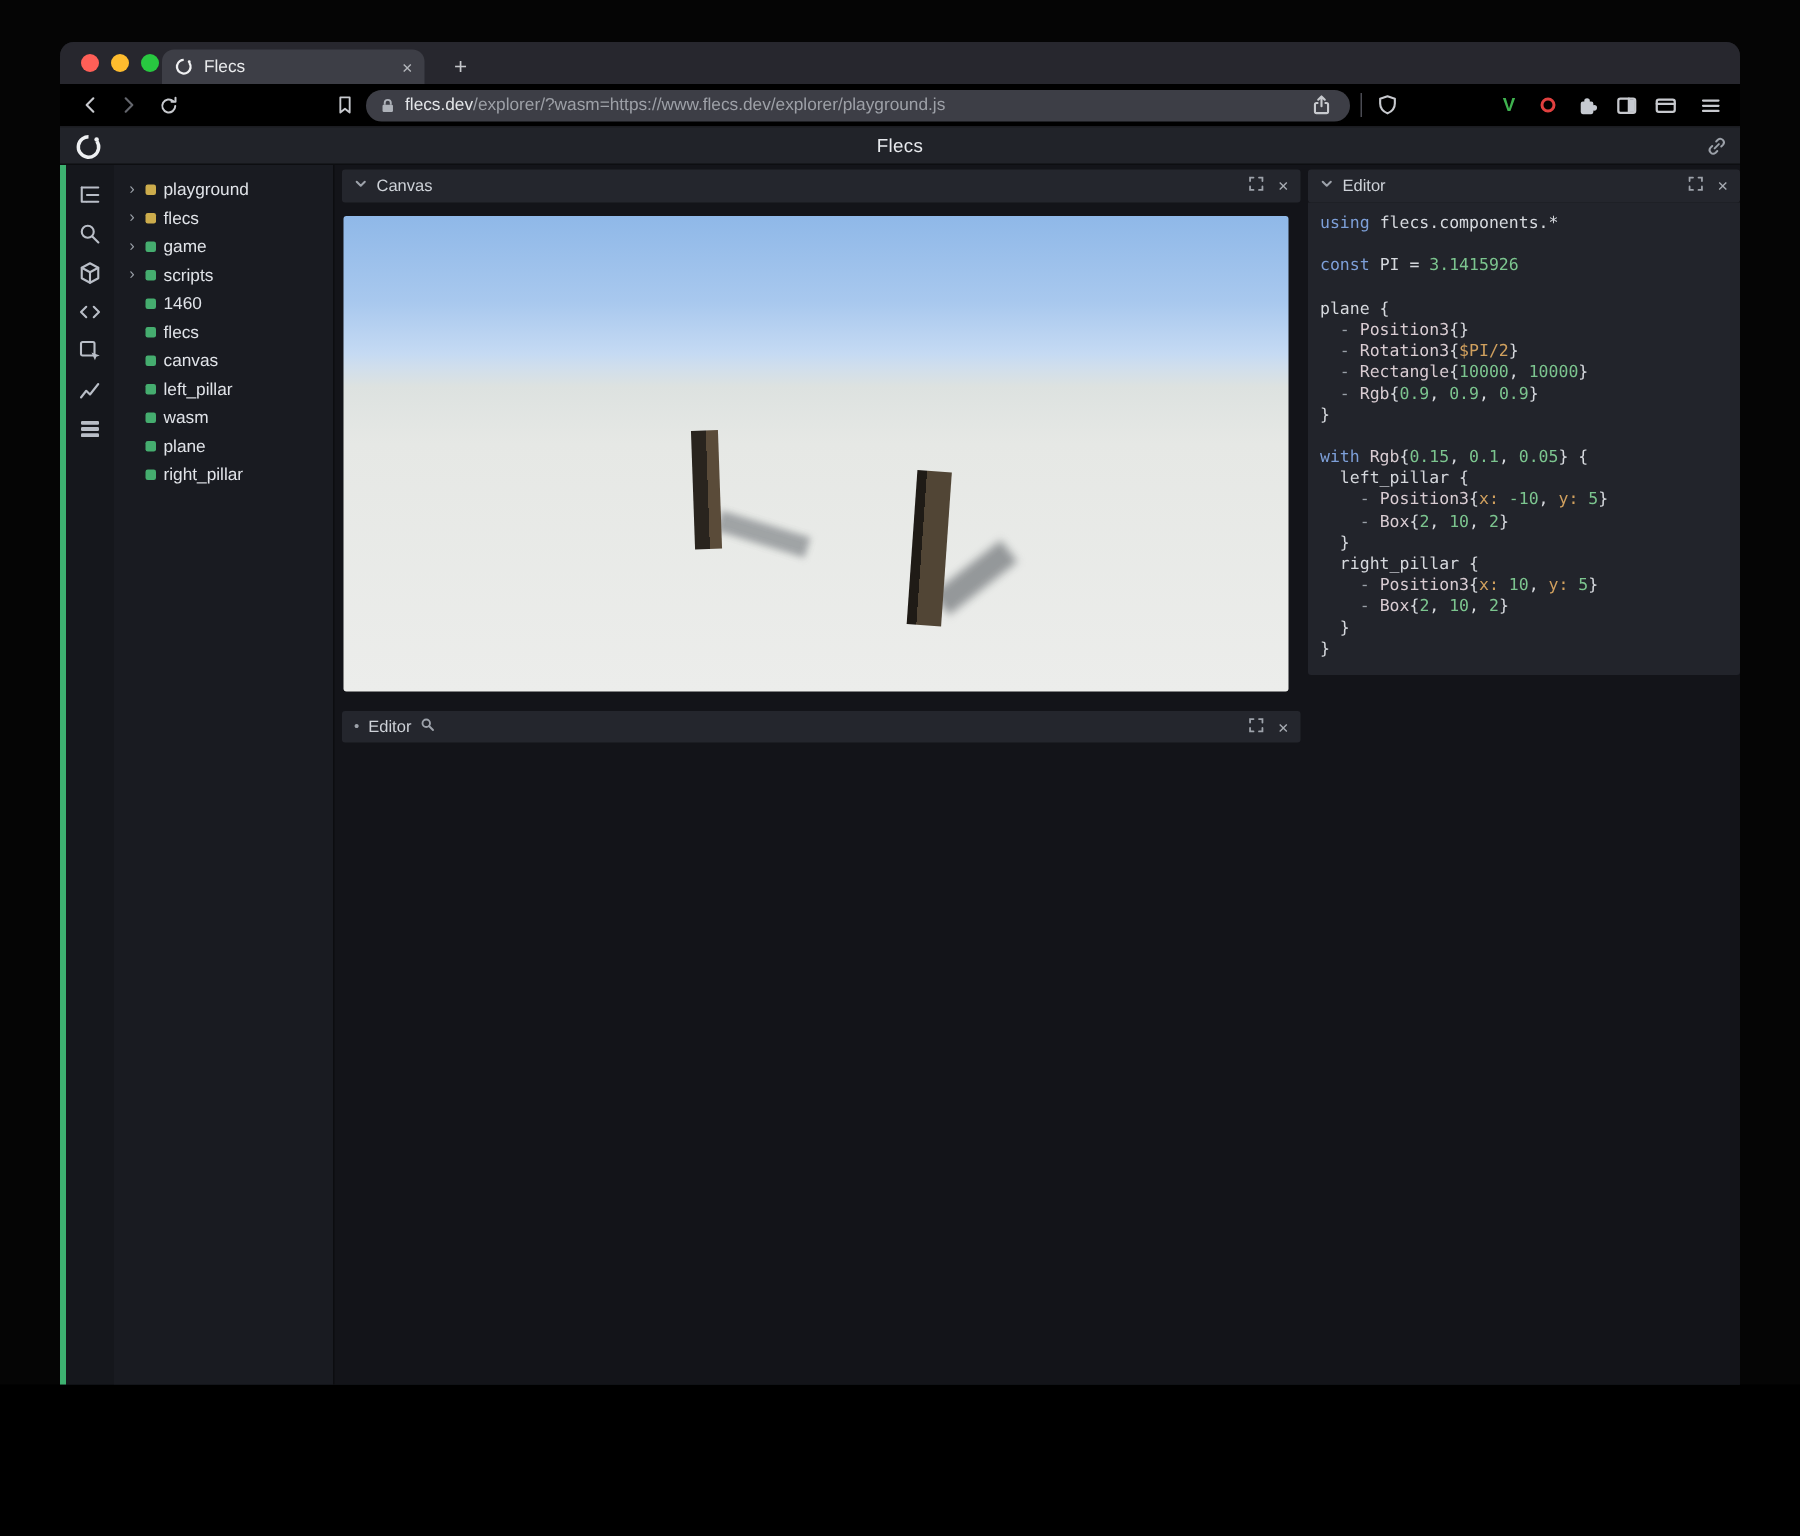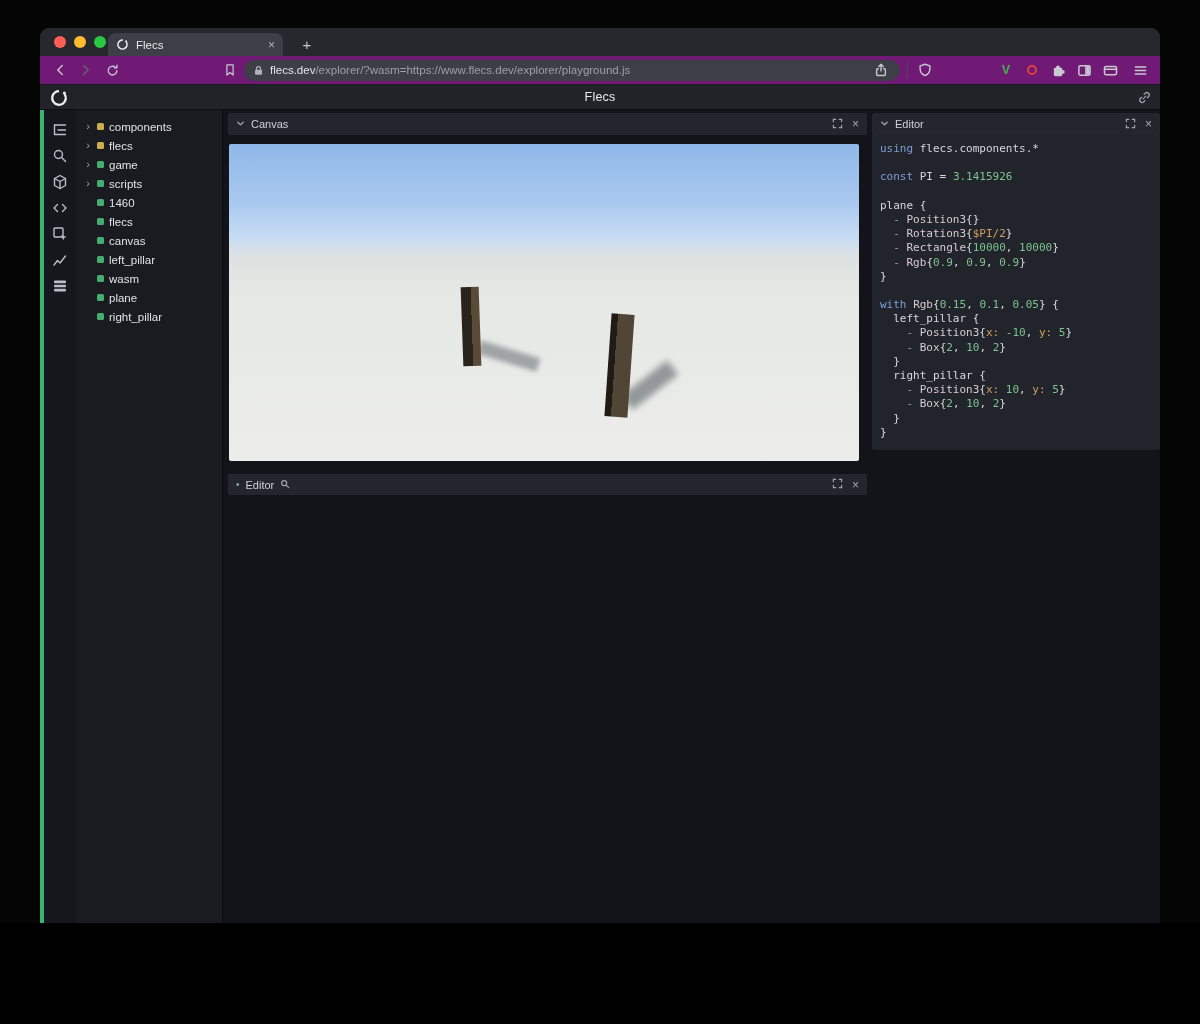--- a/index.html
+++ b/index.html
@@ -12,21 +12,21 @@
   
   .tabstrip { position:relative; height:28px; background:#27272e; }
   .lights { position:absolute; left:14px; top:8px; display:flex; gap:8px; }
   .light { width:12px; height:12px; border-radius:50%; display:inline-block; }
   .tab { position:absolute; left:68px; top:5px; width:175px; height:23px; background:#3d3e46; border-radius:8px 8px 0 0; display:flex; align-items:center; padding:0 8px; gap:7px; }
   .tab-title { font-size:11.5px; color:#e9eaec; flex:1; overflow:hidden; white-space:nowrap; }
   .tab-close { font-size:12px; color:#b3b6bb; cursor:default; line-height:1; }
   .newtab { position:absolute; left:256px; top:5px; width:22px; height:22px; color:#c6c8cc; font-size:15px; display:flex; align-items:center; justify-content:center; }
 
   
-  .navbar { position:relative; height:28px; background:#701a75; display:flex; align-items:center; padding:0 10px; }
+  .navbar { position:relative; height:28px; background:#000000; display:flex; align-items:center; padding:0 10px; }
   .nav-icn { width:20px; height:20px; display:flex; align-items:center; justify-content:center; flex:none; }
   .nav-icn svg { stroke:#c7c9ce; fill:none; stroke-width:1.6; stroke-linecap:round; stroke-linejoin:round; }
   .nav-icn.dim svg { stroke:#63656c; }
   .gap10 { margin-left:10px; } .gap6 { margin-left:6px; }
   .bookmark-slot { margin-left:98px; }
   .urlbar { margin-left:4px; width:656px; height:21px; background:#3d3e46; border-radius:11px; display:flex; align-items:center; padding:0 9px; gap:6px; }
   .url-text { font-size:11.5px; white-space:nowrap; overflow:hidden; flex:1; }
   .url-domain { color:#e3e5e8; }
   .url-rest { color:#9da0a7; }
   .v-div { width:1px; height:16px; background:#4a4b53; margin:0 7px; flex:none; }
@@ -262,21 +262,21 @@
                 <rect x="2" y="10.8" width="12" height="2.6" rx="0.8"></rect>
               </g>
             </svg>
           </span>
       </div>
 
       <div class="treecol">
   <div class="tree-item">
     <span class="expander">›</span>
     <span class="square" style="background: rgb(204, 172, 76);"></span>
-    <span class="tree-label">components</span>
+    <span class="tree-label">playground</span>
   </div>
 
   <div class="tree-item">
     <span class="expander">›</span>
     <span class="square" style="background: rgb(204, 172, 76);"></span>
     <span class="tree-label">flecs</span>
   </div>
 
   <div class="tree-item">
     <span class="expander">›</span>

